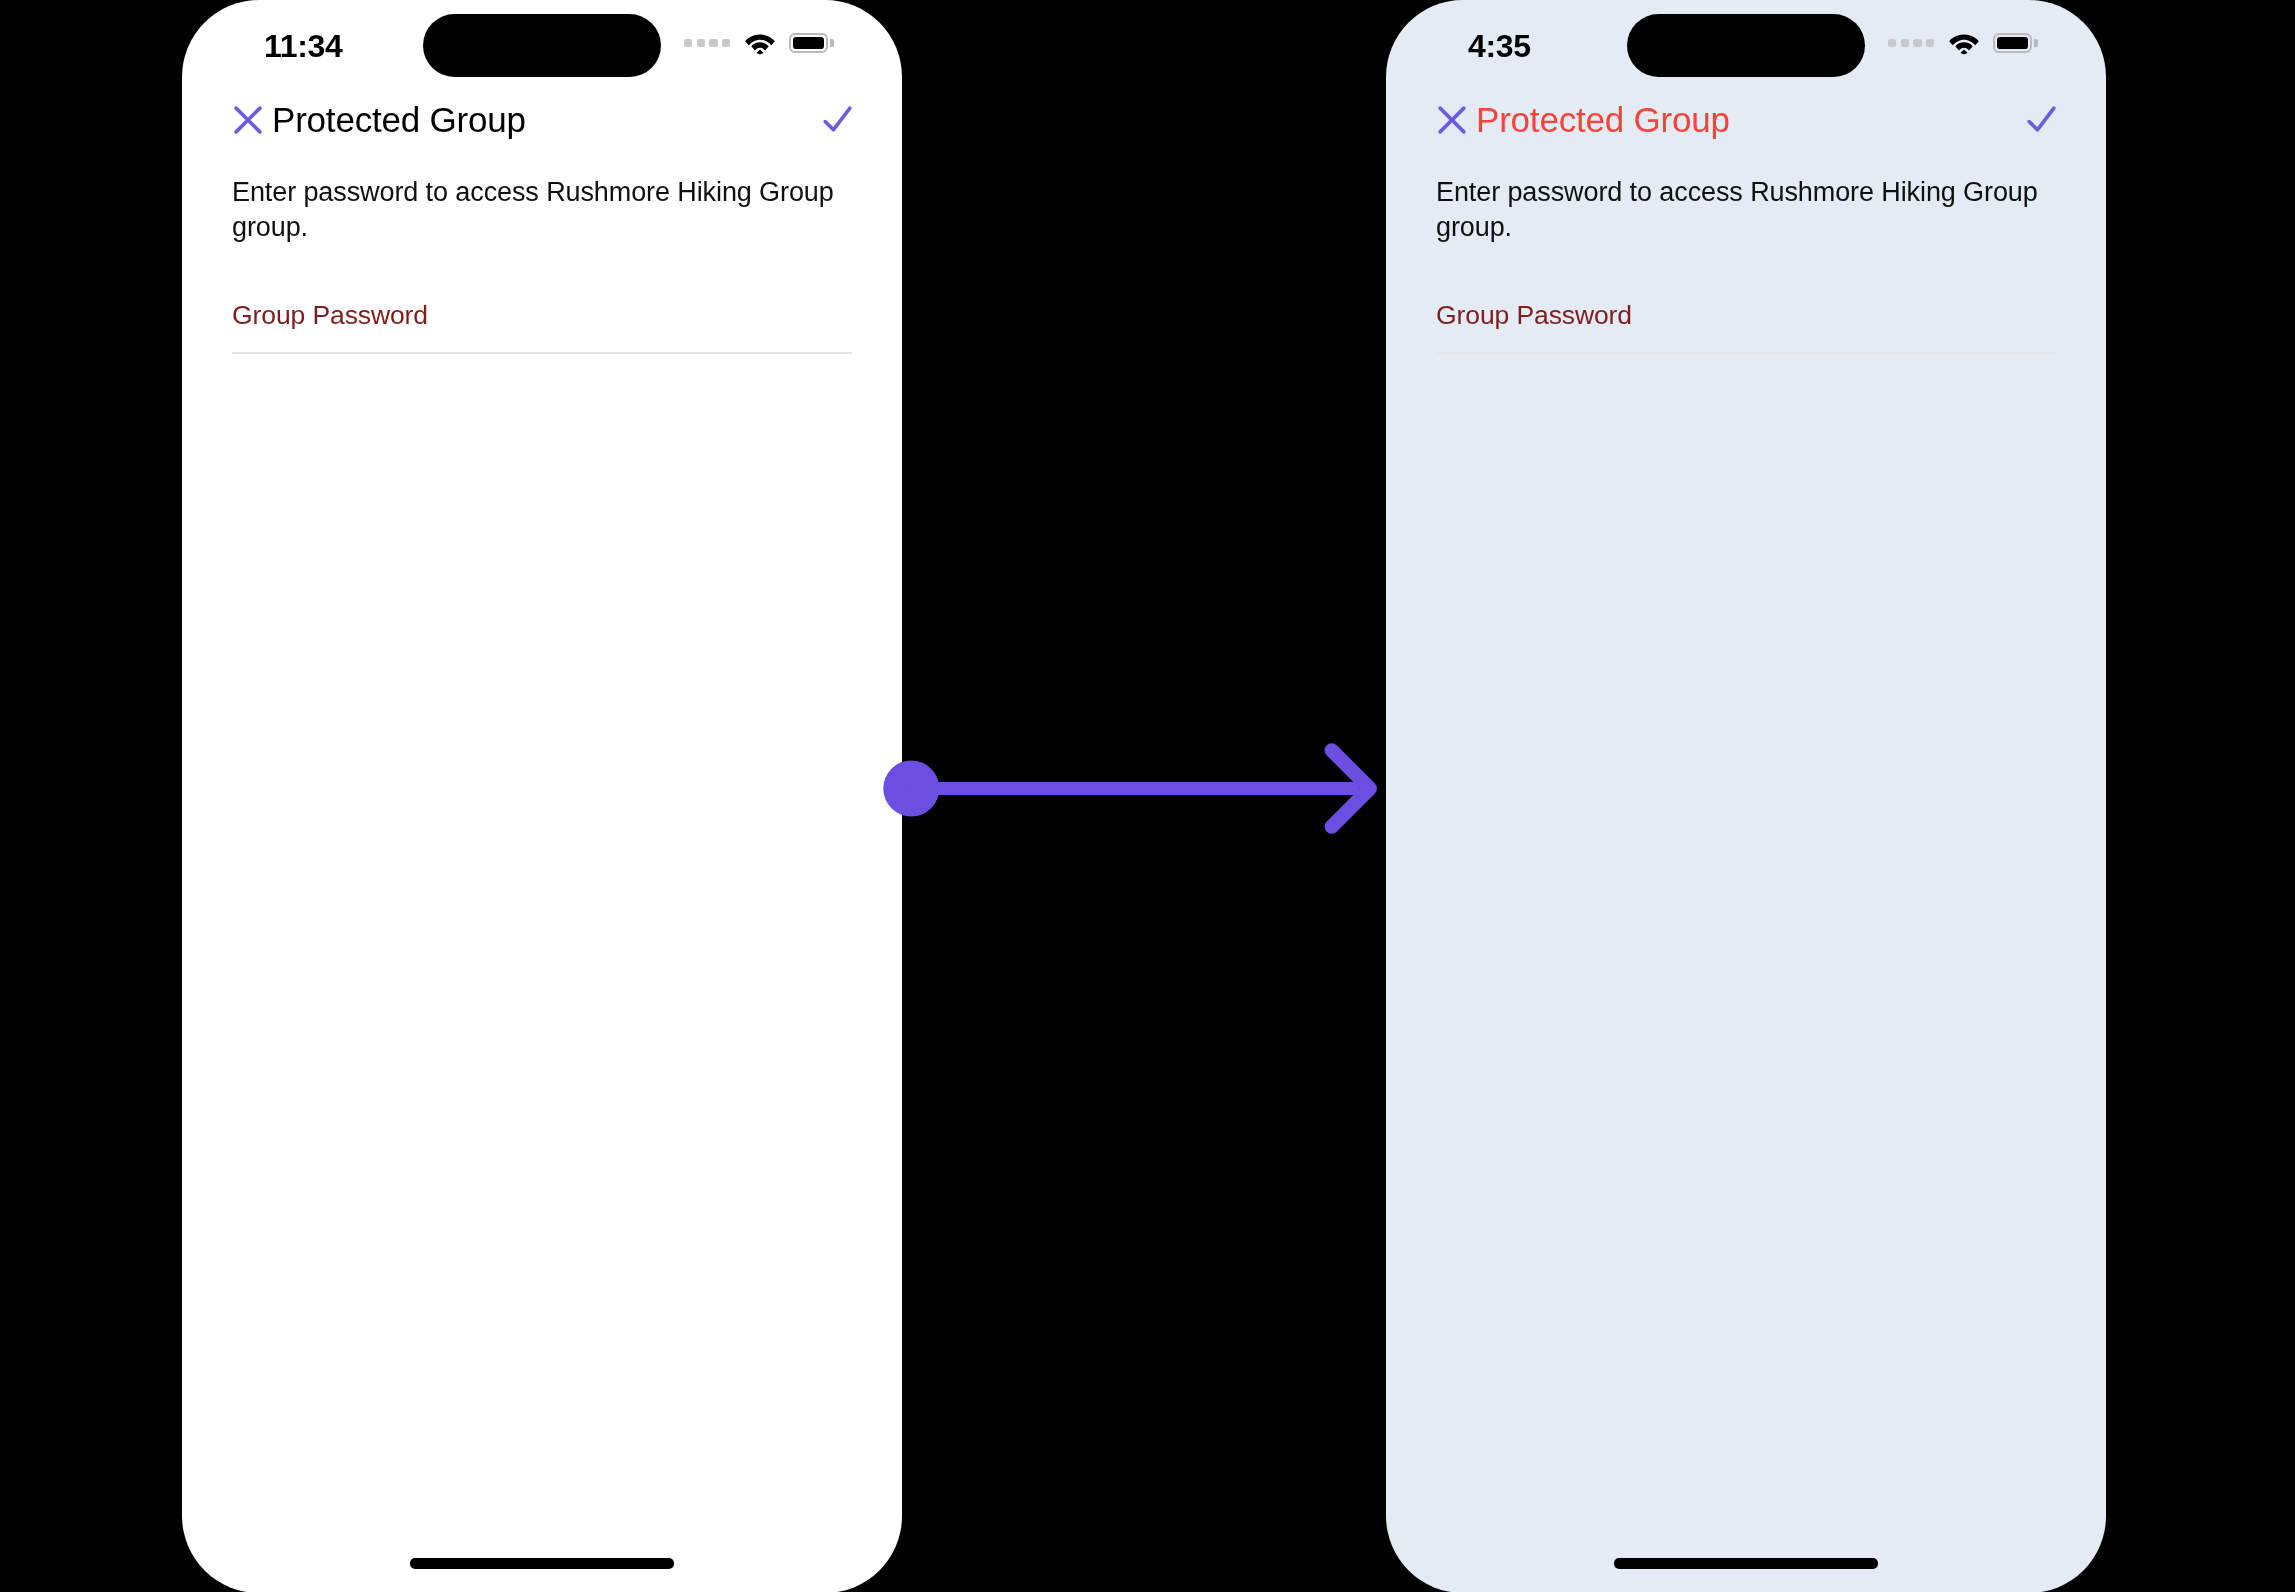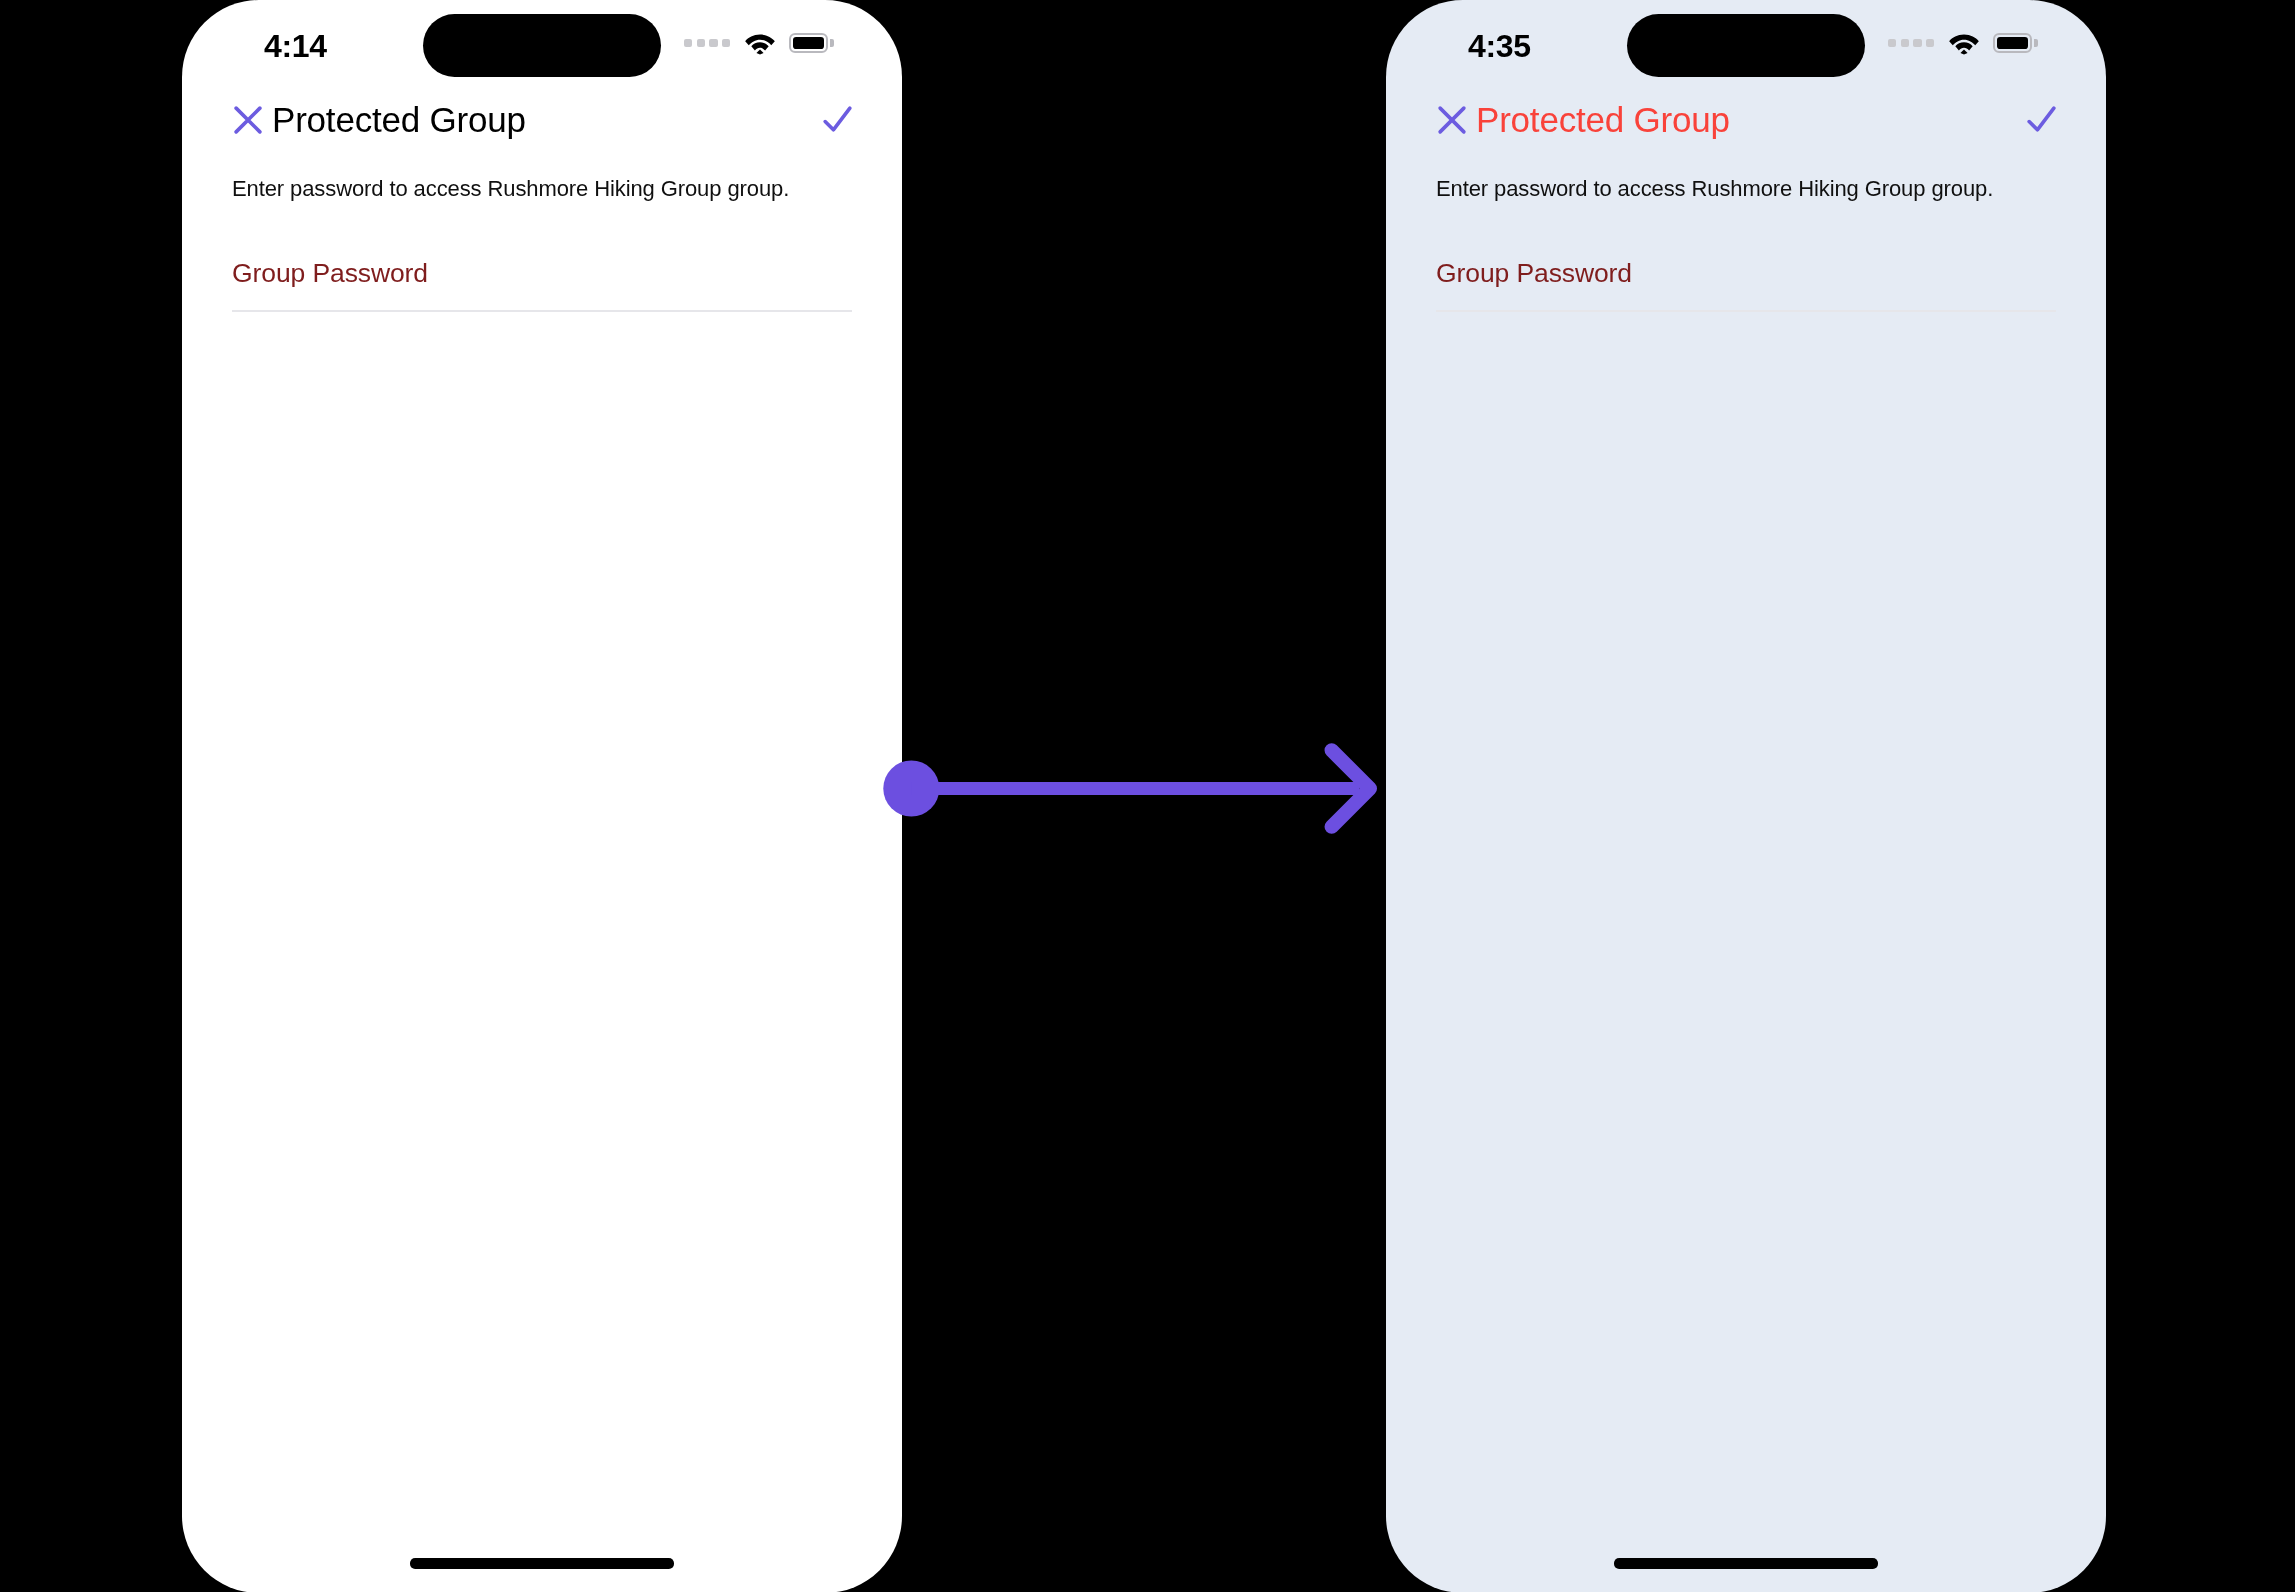--- a/index.html
+++ b/index.html
@@ -132,21 +132,21 @@
   .nav-title.error { color: #F9423A; }
 
   
   .content {
     flex: 1 1 auto;
     padding: 0 50px;
     position: relative;
   }
   .description {
     margin-top: 24.5px;
-    font-size: 22px;
+    font-size: 27px;
     line-height: 1.30;
     color: #101010;
     letter-spacing: -0.1px;
     max-width: 607px;
   }
   .field {
     margin-top: 55px;
   }
   .field-label {
     font-size: 26.5px;
@@ -185,21 +185,21 @@
     height: 107px;
   }
 </style>
 </head>
 <body>
 
 <div class="phone phone-left">
   <div class="screen">
 
     <div class="status-bar">
-      <div class="status-time">4:14</div>
+      <div class="status-time">11:34</div>
       <div class="dynamic-island"></div>
       <div class="status-icons">
         <span class="signal-dots">
             <i></i>
             <i></i>
             <i></i>
             <i></i>
           </span>
         <svg class="wifi-icon" viewBox="0 0 62 46">
           <path d="M31 7 C18 7 8 13 2 20 L9 28 C14 22 22 17 31 17 C40 17 48 22 53 28 L60 20 C54 13 44 7 31 7 Z" fill="#000"></path>

